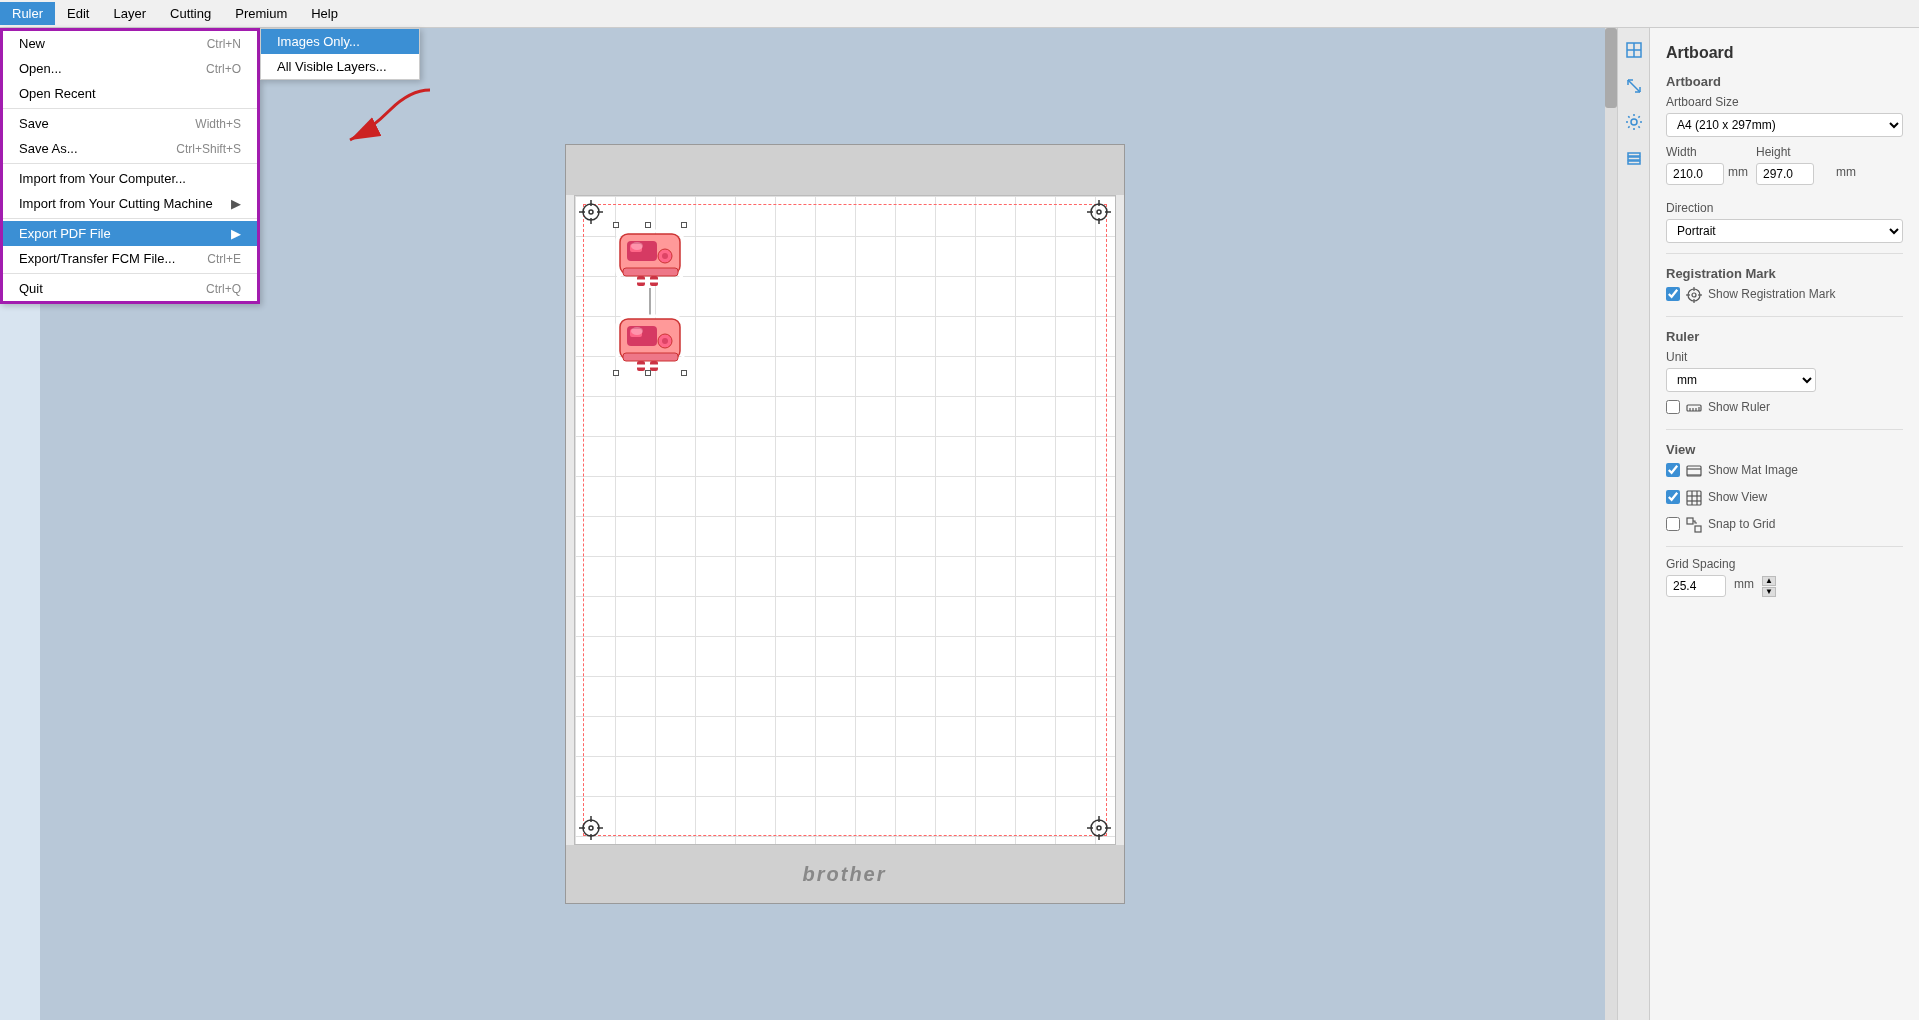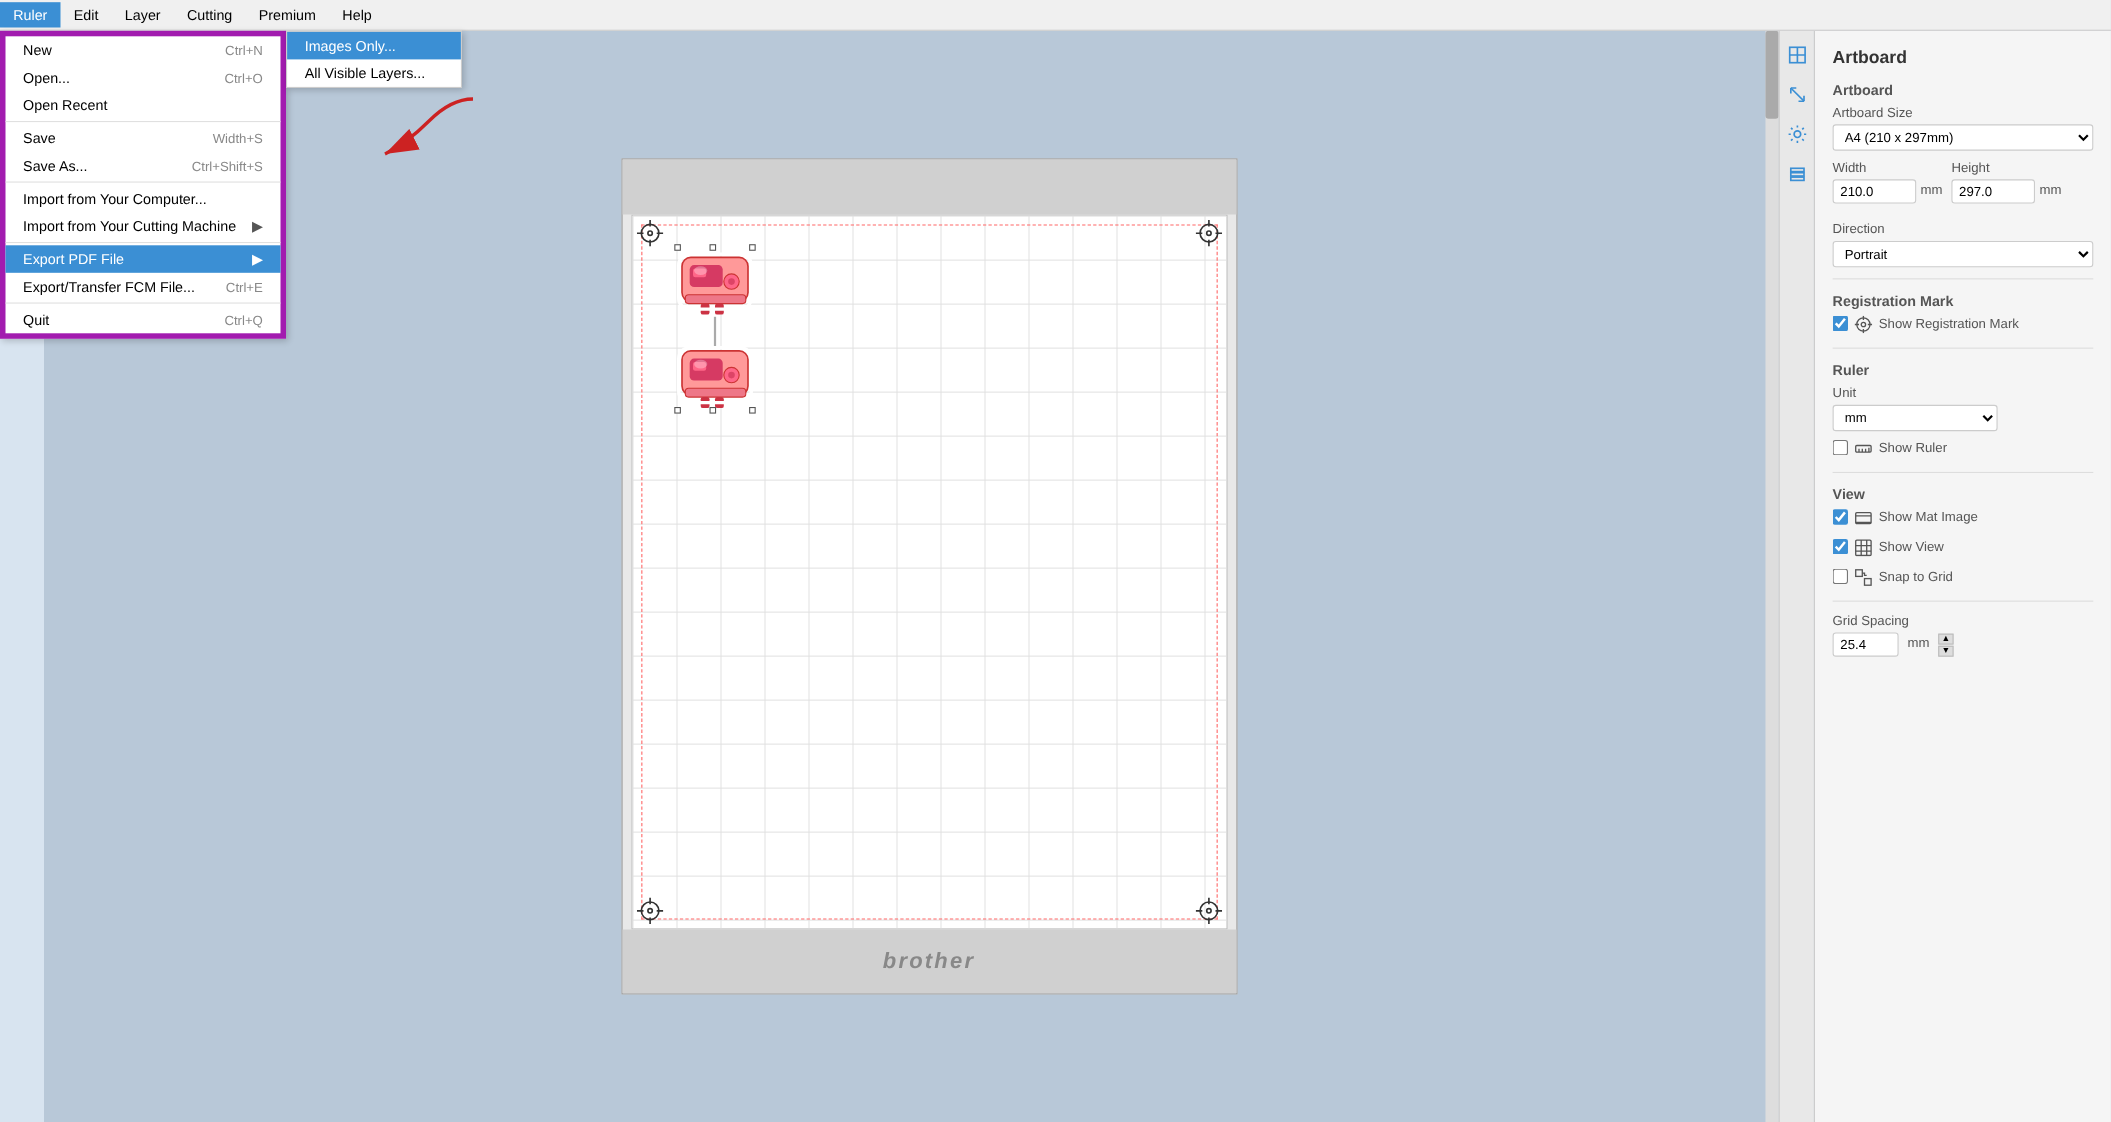--- a/index.html
+++ b/index.html
@@ -24,21 +24,21 @@
       background: #3b8fd4;
       color: white;
     }
 
     
     #file-dropdown {
       position: absolute;
       top: 28px;
       left: 0;
       background: white;
-      border: 5px solid #a21caf;
+      border: 3px solid #a21caf;
       box-shadow: 2px 2px 6px rgba(0,0,0,0.2);
       width: 260px;
       z-index: 2000;
     }
     .dropdown-item {
       display: flex;
       justify-content: space-between;
       align-items: center;
       padding: 5px 16px;
       cursor: pointer;
@@ -232,21 +232,21 @@
       display: flex;
       align-items: center;
       gap: 8px;
       margin-bottom: 8px;
     }
     .panel-input {
       border: 1px solid #ccc;
       border-radius: 3px;
       padding: 3px 6px;
       font-size: 12px;
-      width: 76px;
+      width: 58px;
       background: white;
     }
     .panel-select {
       border: 1px solid #ccc;
       border-radius: 3px;
       padding: 3px 6px;
       font-size: 12px;
       background: white;
       width: 100%;
     }
@@ -546,21 +546,21 @@
   <div class="panel-row">
     <div>
       <div class="panel-label">Width</div>
       <div class="panel-row" style="gap:4px;">
         <input type="text" class="panel-input" value="210.0" style="">
         <span class="panel-label">mm</span>
       </div>
     </div>
     <div>
       <div class="panel-label">Height</div>
-      <div class="panel-row" style="gap:4px;">
+      <div class="panel-row" style="gap:22px;">
         <input type="text" class="panel-input" value="297.0" style="">
         <span class="panel-label">mm</span>
       </div>
     </div>
   </div>
 
   <div class="panel-label">Direction</div>
   <div class="panel-row">
     <select class="panel-select">
       <option>Portrait</option>

